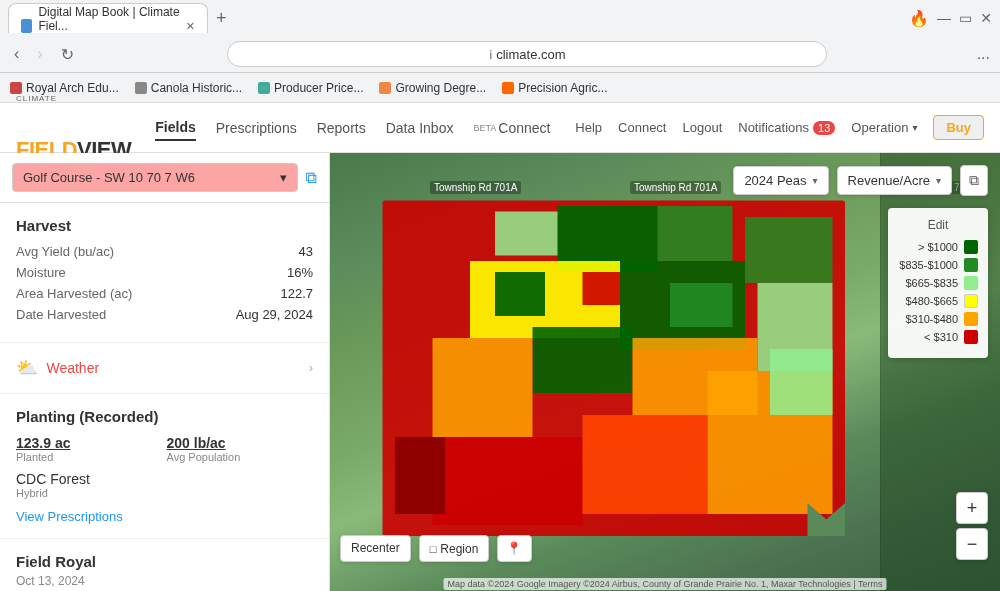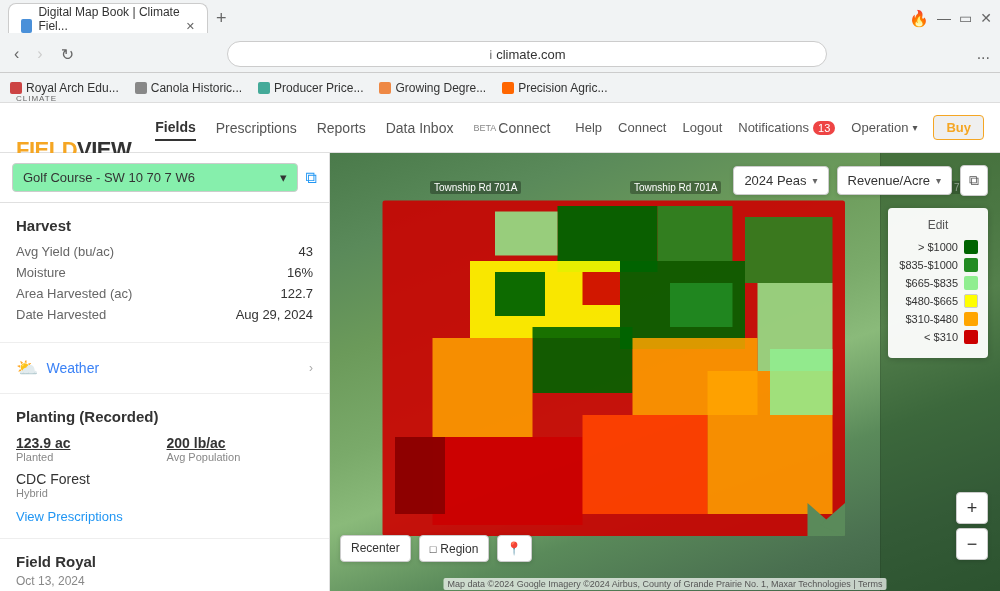--- a/index.html
+++ b/index.html
@@ -46,21 +46,21 @@
     .operation-btn { display: flex; align-items: center; gap: 4px; cursor: pointer; color: #555; font-size: 13px; }
     .buy-btn { border: 1.5px solid #f5a623; color: #f5a623; border-radius: 4px; padding: 4px 12px; font-size: 13px; font-weight: 600; cursor: pointer; }
     .help-link { cursor: pointer; color: #555; font-size: 13px; }
 
     
     .main-content { display: flex; height: calc(591px - 36px - 36px - 30px - 50px); }
 
     
     .sidebar { width: 330px; background: #fff; border-right: 1px solid #e0e0e0; overflow-y: auto; flex-shrink: 0; }
     .field-selector { padding: 10px 12px; border-bottom: 1px solid #e0e0e0; display: flex; align-items: center; gap: 8px; }
-    .field-dropdown { flex: 1; border: 1px solid #ccc; border-radius: 4px; padding: 6px 10px; font-size: 13px; color: #333; display: flex; align-items: center; justify-content: space-between; cursor: pointer; background: #86efac; }
+    .field-dropdown { flex: 1; border: 1px solid #ccc; border-radius: 4px; padding: 6px 10px; font-size: 13px; color: #333; display: flex; align-items: center; justify-content: space-between; cursor: pointer; background: #fca5a5; }
     .field-edit-icon { color: #2196F3; font-size: 16px; cursor: pointer; }
 
     .sidebar-scroll { padding: 0; }
     .section { padding: 14px 16px; border-bottom: 1px solid #eee; }
     .section-title { font-size: 15px; font-weight: 600; color: #333; margin-bottom: 10px; }
     .info-row { display: flex; justify-content: space-between; align-items: center; font-size: 13px; margin-bottom: 6px; }
     .info-label { color: #666; }
     .info-value { color: #333; font-weight: 400; }
 
     .weather-row { display: flex; align-items: center; justify-content: space-between; }
@@ -227,21 +227,21 @@
         <div class="info-row">
           <span class="info-label">Date Harvested</span>
           <span class="info-value">Aug 29, 2024</span>
         </div>
       </div>
 
       <div class="section" style="cursor:pointer;">
         <div class="weather-row">
           <div style="display:flex;align-items:center;gap:8px;">
             <span style="font-size:18px;color:#aaa;">⛅</span>
-            <span style="font-size:14px;color:#3b82f6;">Weather</span>
+            <span style="font-size:14px;color:#ef4444;">Weather</span>
           </div>
           <span style="color:#aaa;font-size:12px;">›</span>
         </div>
       </div>
 
       <div class="section">
         <div class="section-title">Planting (Recorded)</div>
         <div class="planting-grid">
           <div>
             <div class="plant-val">123.9 ac</div>

